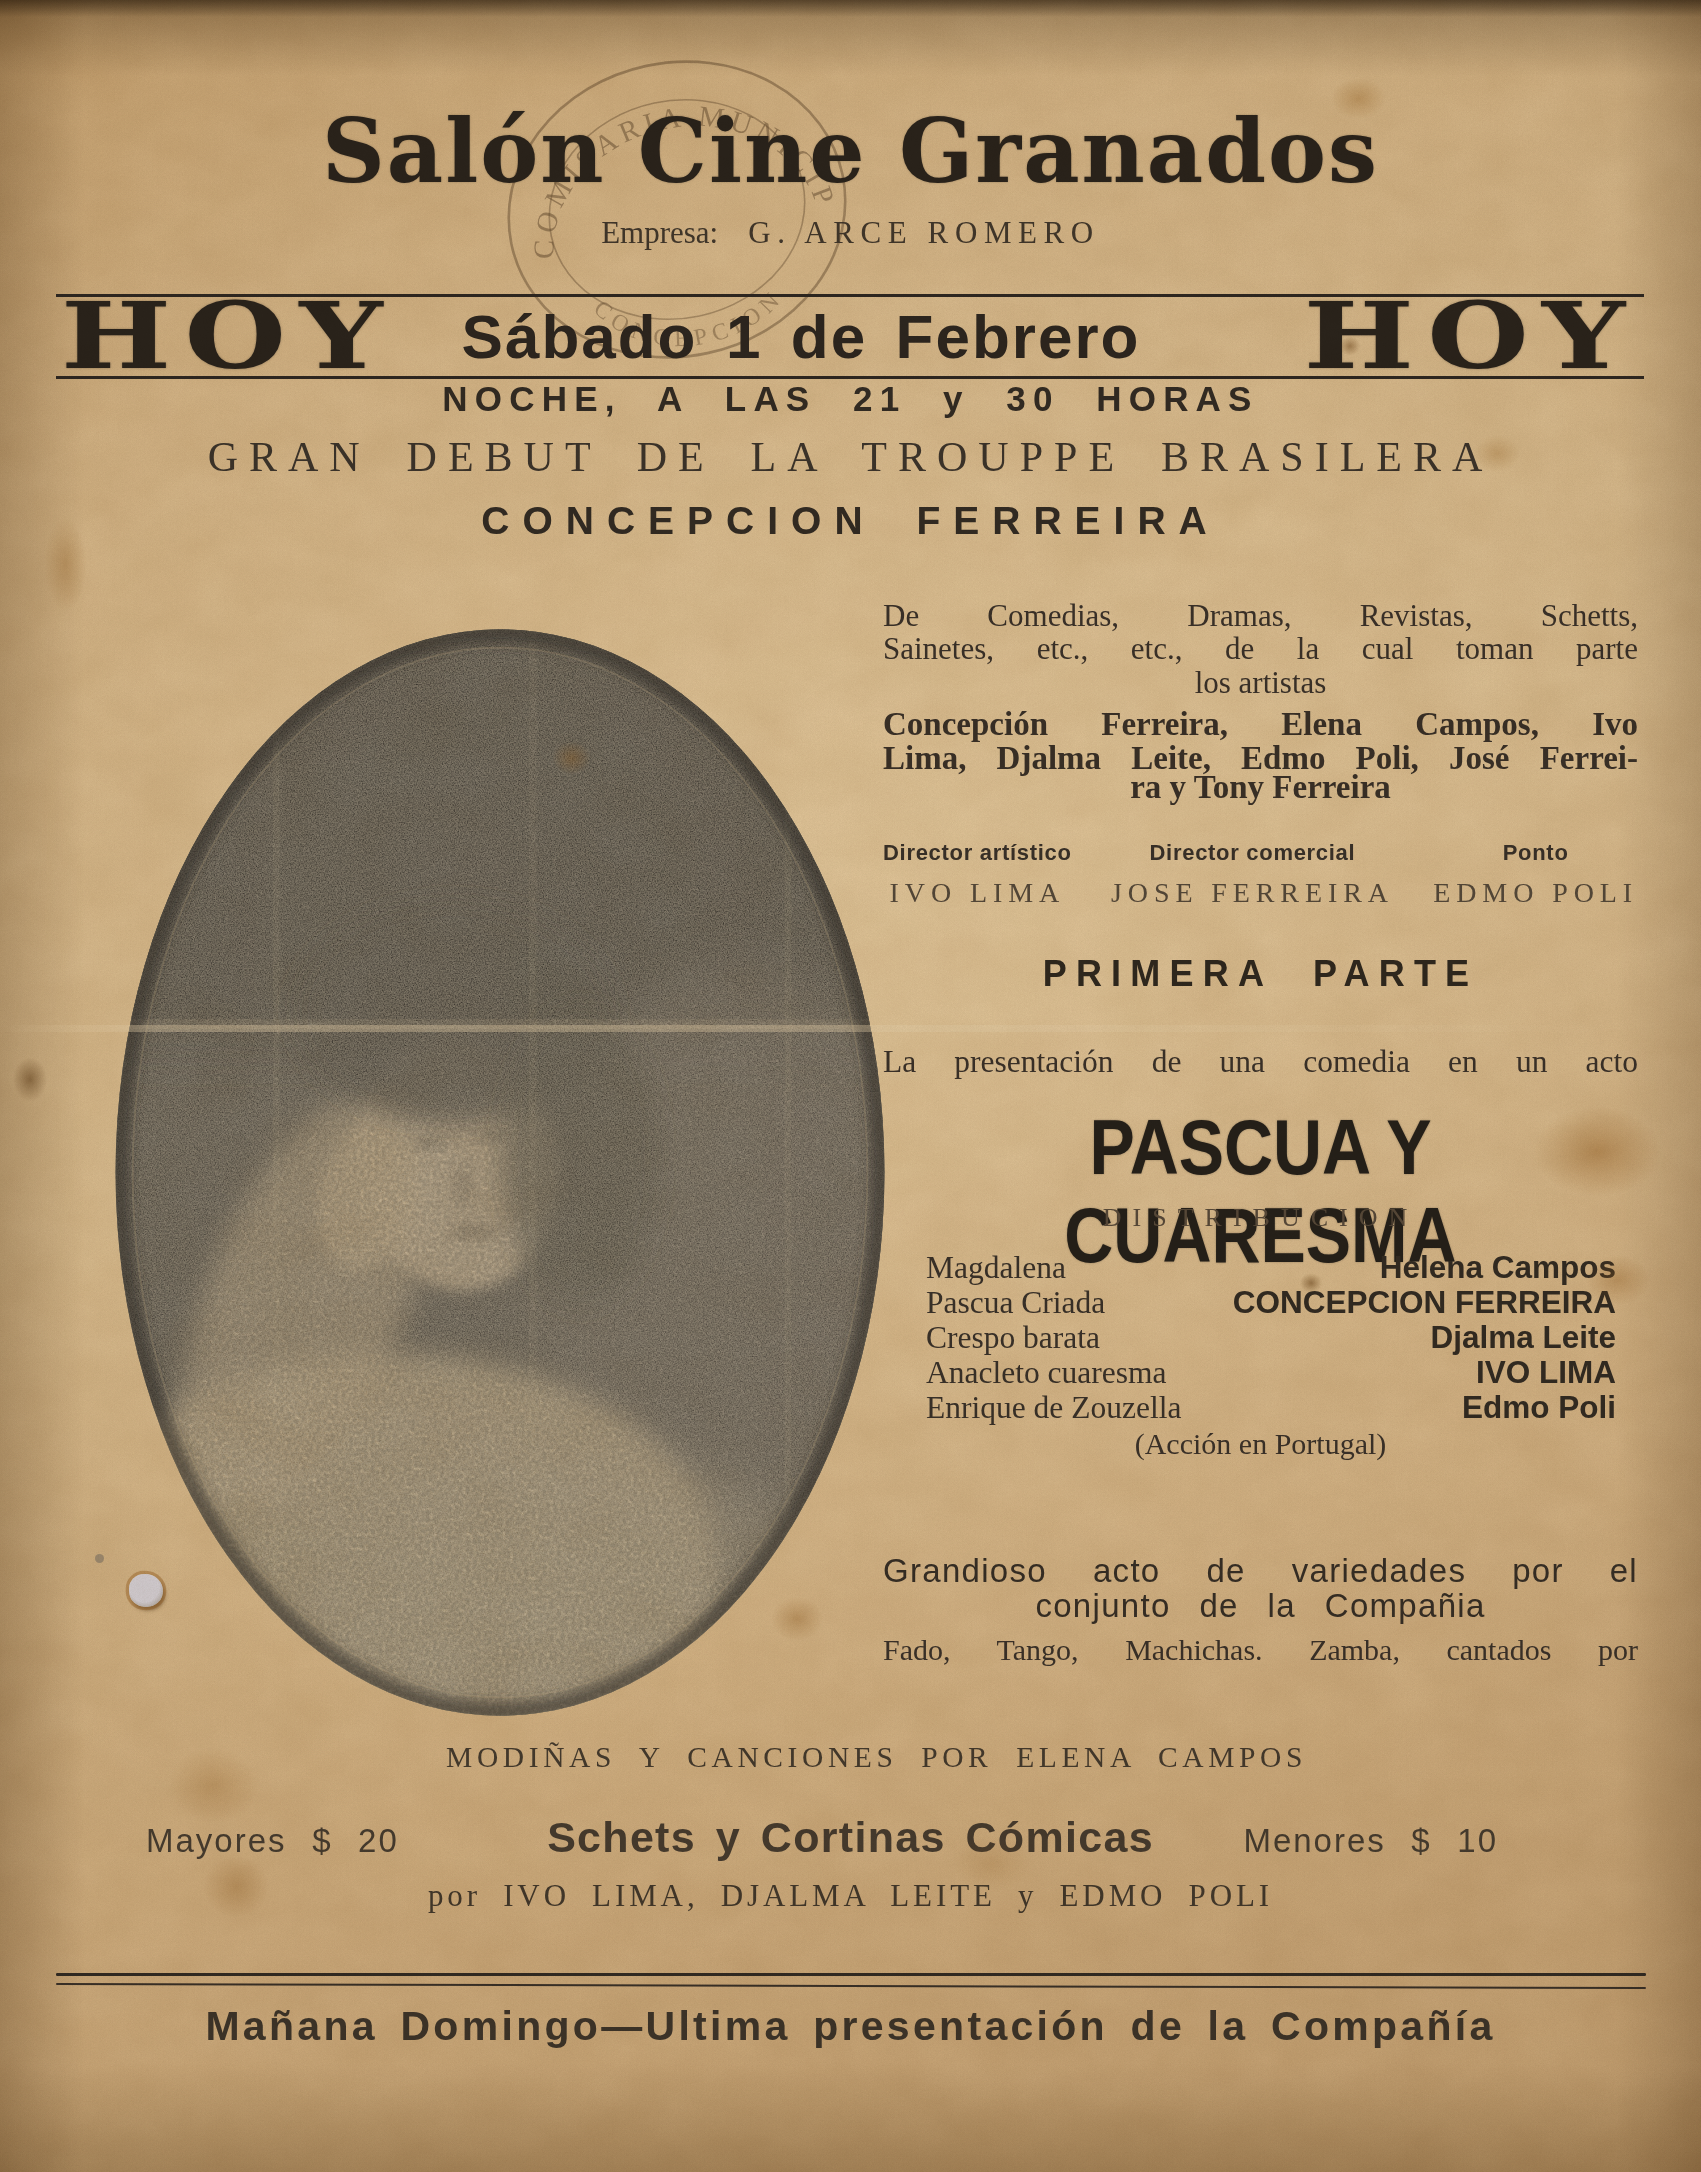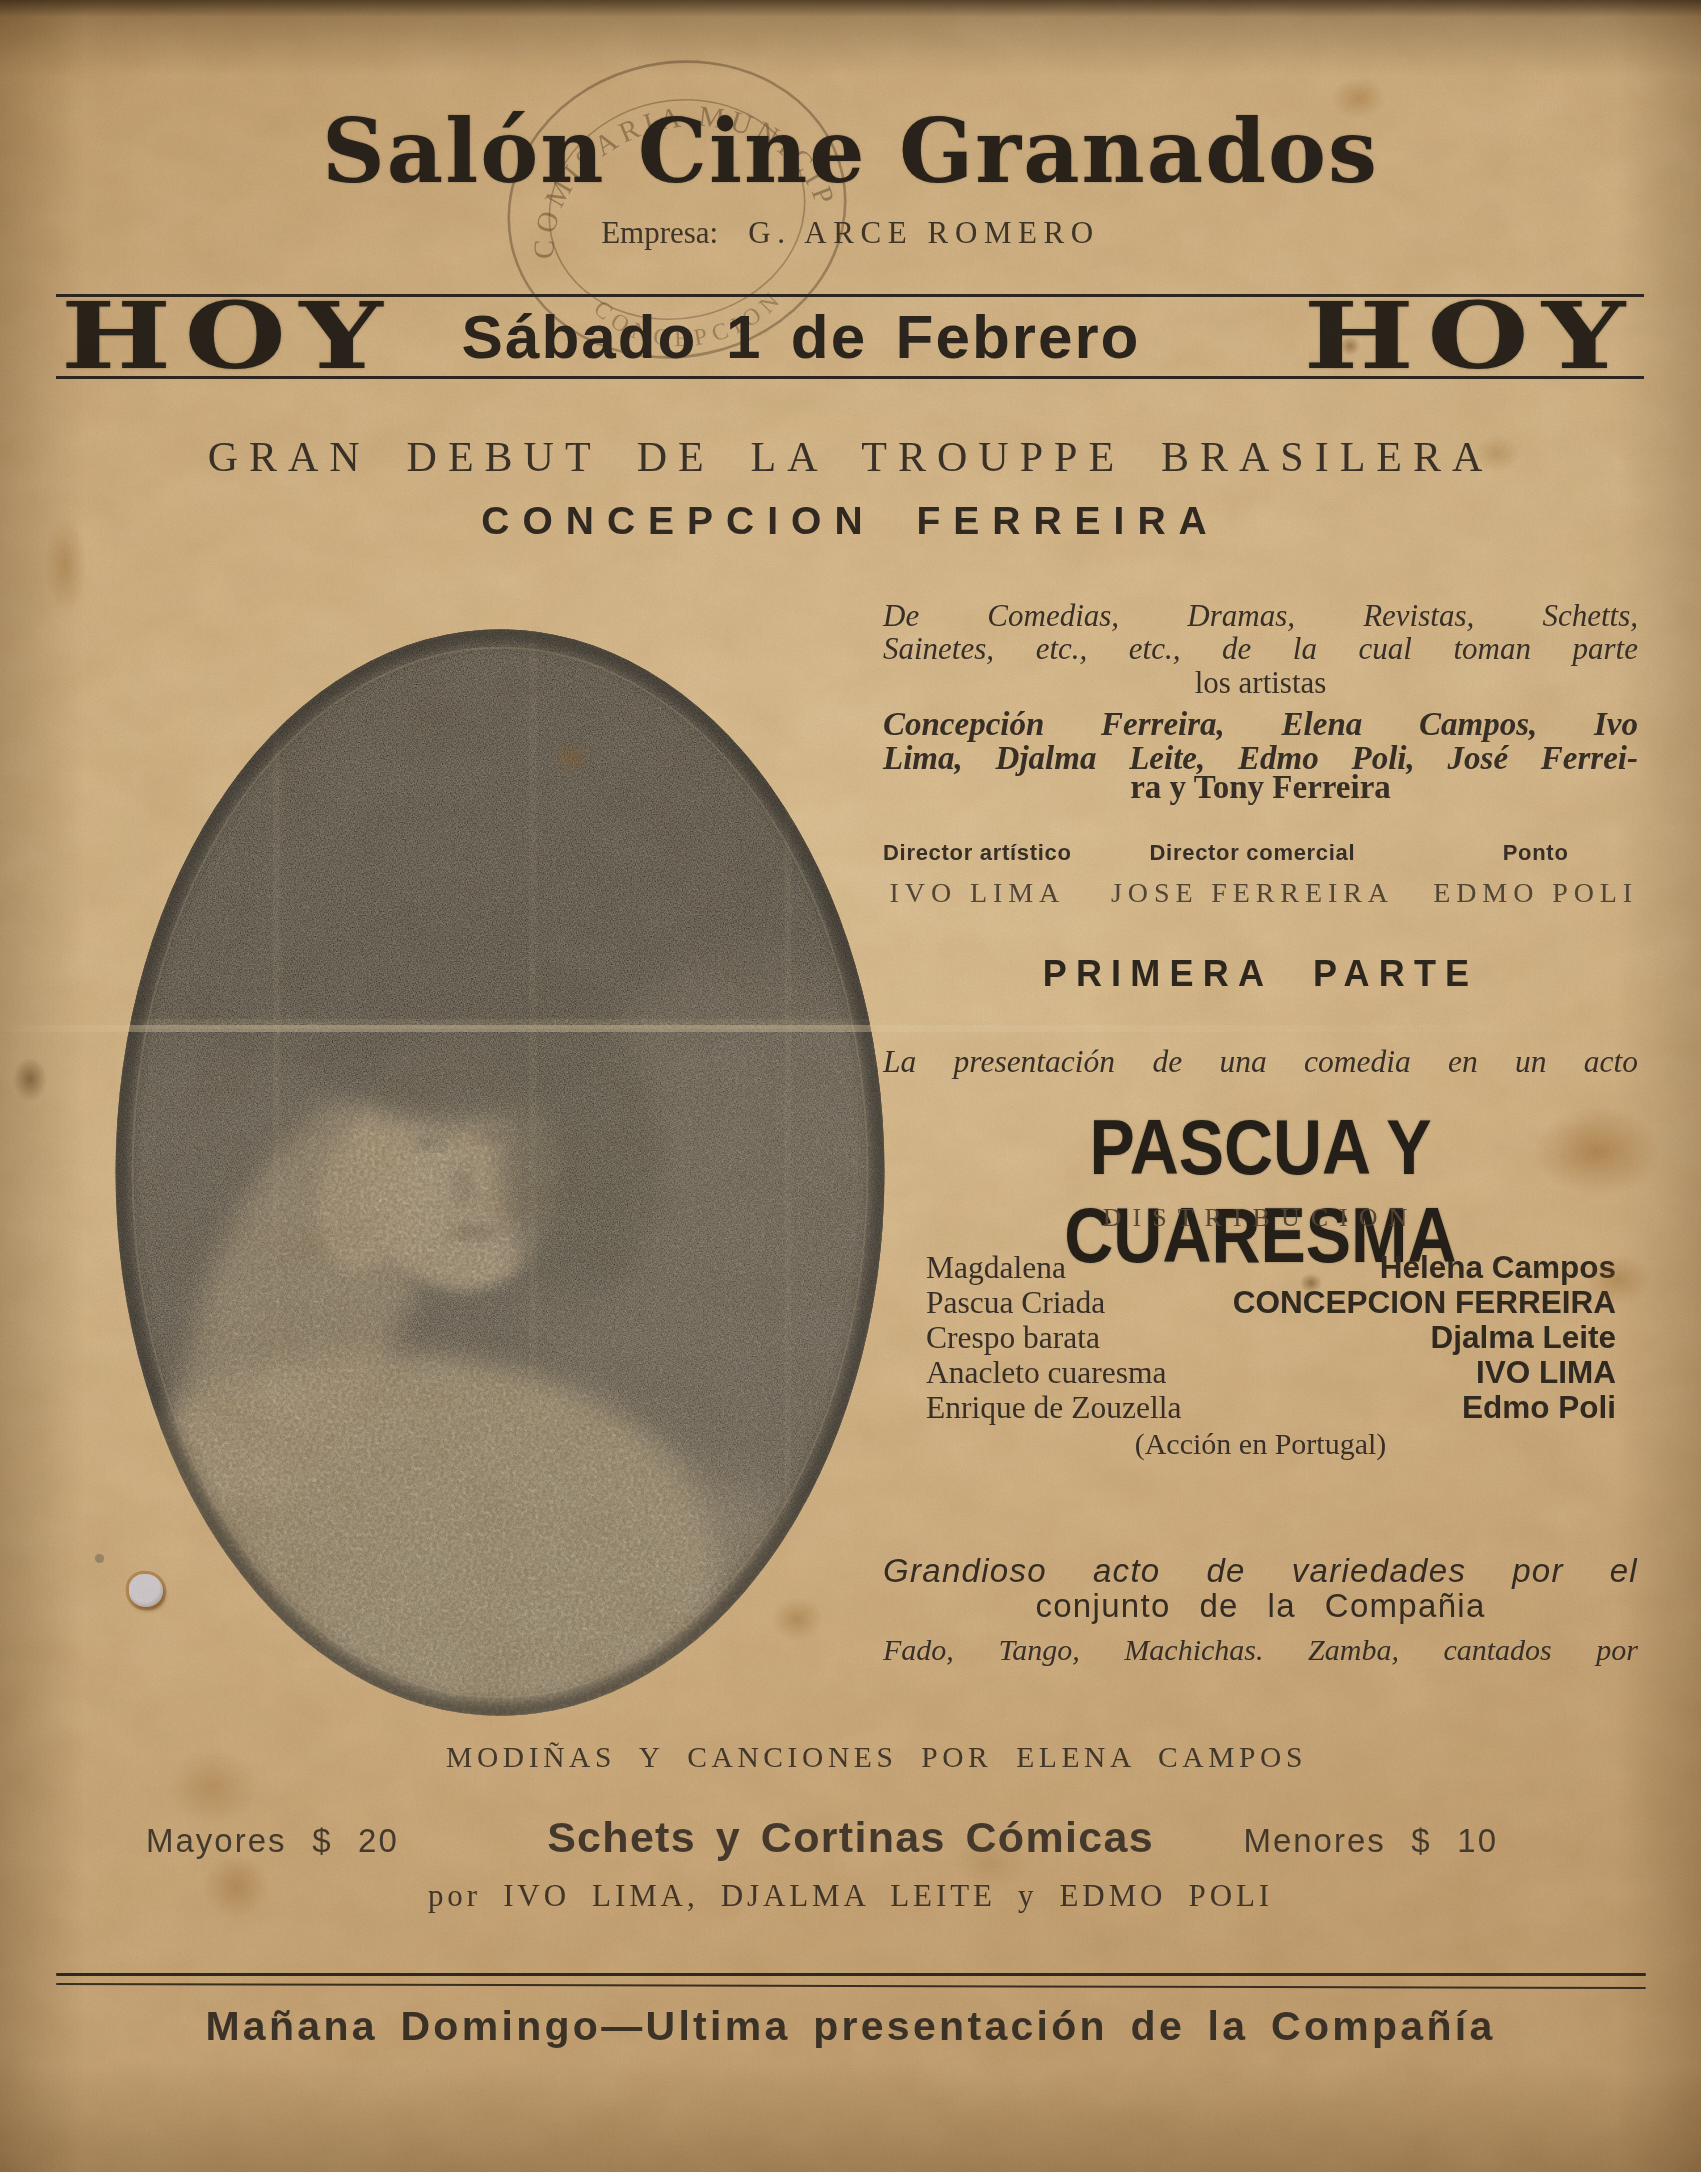--- a/index.html
+++ b/index.html
@@ -37,21 +37,21 @@
   
   .timeline{top:379px;font-family:"Liberation Sans",sans-serif;font-weight:700;font-size:35px;
        letter-spacing:7.2px;word-spacing:19.7px;color:#332c24;}
   .debut{top:433px;font-size:42px;letter-spacing:11px;word-spacing:14.4px;color:#3d352c;}
   .star{top:499px;font-family:"Liberation Sans",sans-serif;font-weight:700;font-size:39px;
        letter-spacing:13px;word-spacing:17px;color:#332c24;}
 
   
   .col{top:591px;left:883px;width:755px;height:1444px;}
   .col>div{position:absolute;width:100%;}
-  .just{text-align:justify;text-align-last:justify;font-style:italic;}
+  .just{text-align:justify;text-align-last:justify;}
   .cen{text-align:center;}
   .desc{font-size:31px;line-height:33px;color:#3b322a;}
   .d1{top:7.9px;} .d2{top:41px;} .d3{top:75px;}
   .artists{font-size:33px;line-height:35px;font-weight:700;color:#3a3128;}
   .a1{top:116px;} .a2{top:150px;} .a3{top:179px;}
   .staffrow{top:249px;display:flex;justify-content:space-between;}
   .staffcol{text-align:center;}
   .staffcol .r{font-family:"Liberation Sans",sans-serif;font-weight:700;font-size:22px;
        letter-spacing:0.7px;color:#3a322a;display:block;}
   .staffcol .n{display:block;margin-top:10.5px;font-size:28px;letter-spacing:5.9px;color:#564a3b;}
@@ -145,20 +145,21 @@
   <div class="abs ctr empresa ink">
     <span class="lbl">Empresa:</span><span class="nm">G. ARCE ROMERO</span>
   </div>
 
   <div class="abs band">
     <span class="hoy l ink">HOY</span>
     <span class="date ink">Sábado 1 de Febrero</span>
     <span class="hoy r ink">HOY</span>
   </div>
 
+  <div class="abs ctr timeline ink">NOCHE, A LAS 21 y 30 HORAS</div>
   <div class="abs ctr debut ink">GRAN DEBUT DE LA TROUPPE BRASILERA</div>
   <div class="abs ctr star ink">CONCEPCION FERREIRA</div>
 
   <svg class="abs photo" viewBox="0 0 1192 1668">
     <defs>
       <clipPath id="oval">
           <ellipse cx="596" cy="834" rx="586" ry="828"></ellipse>
         </clipPath>
       <radialGradient id="pbg" cx="50%" cy="32%" r="85%">
         <stop offset="0%" stop-color="#46403a"></stop>

